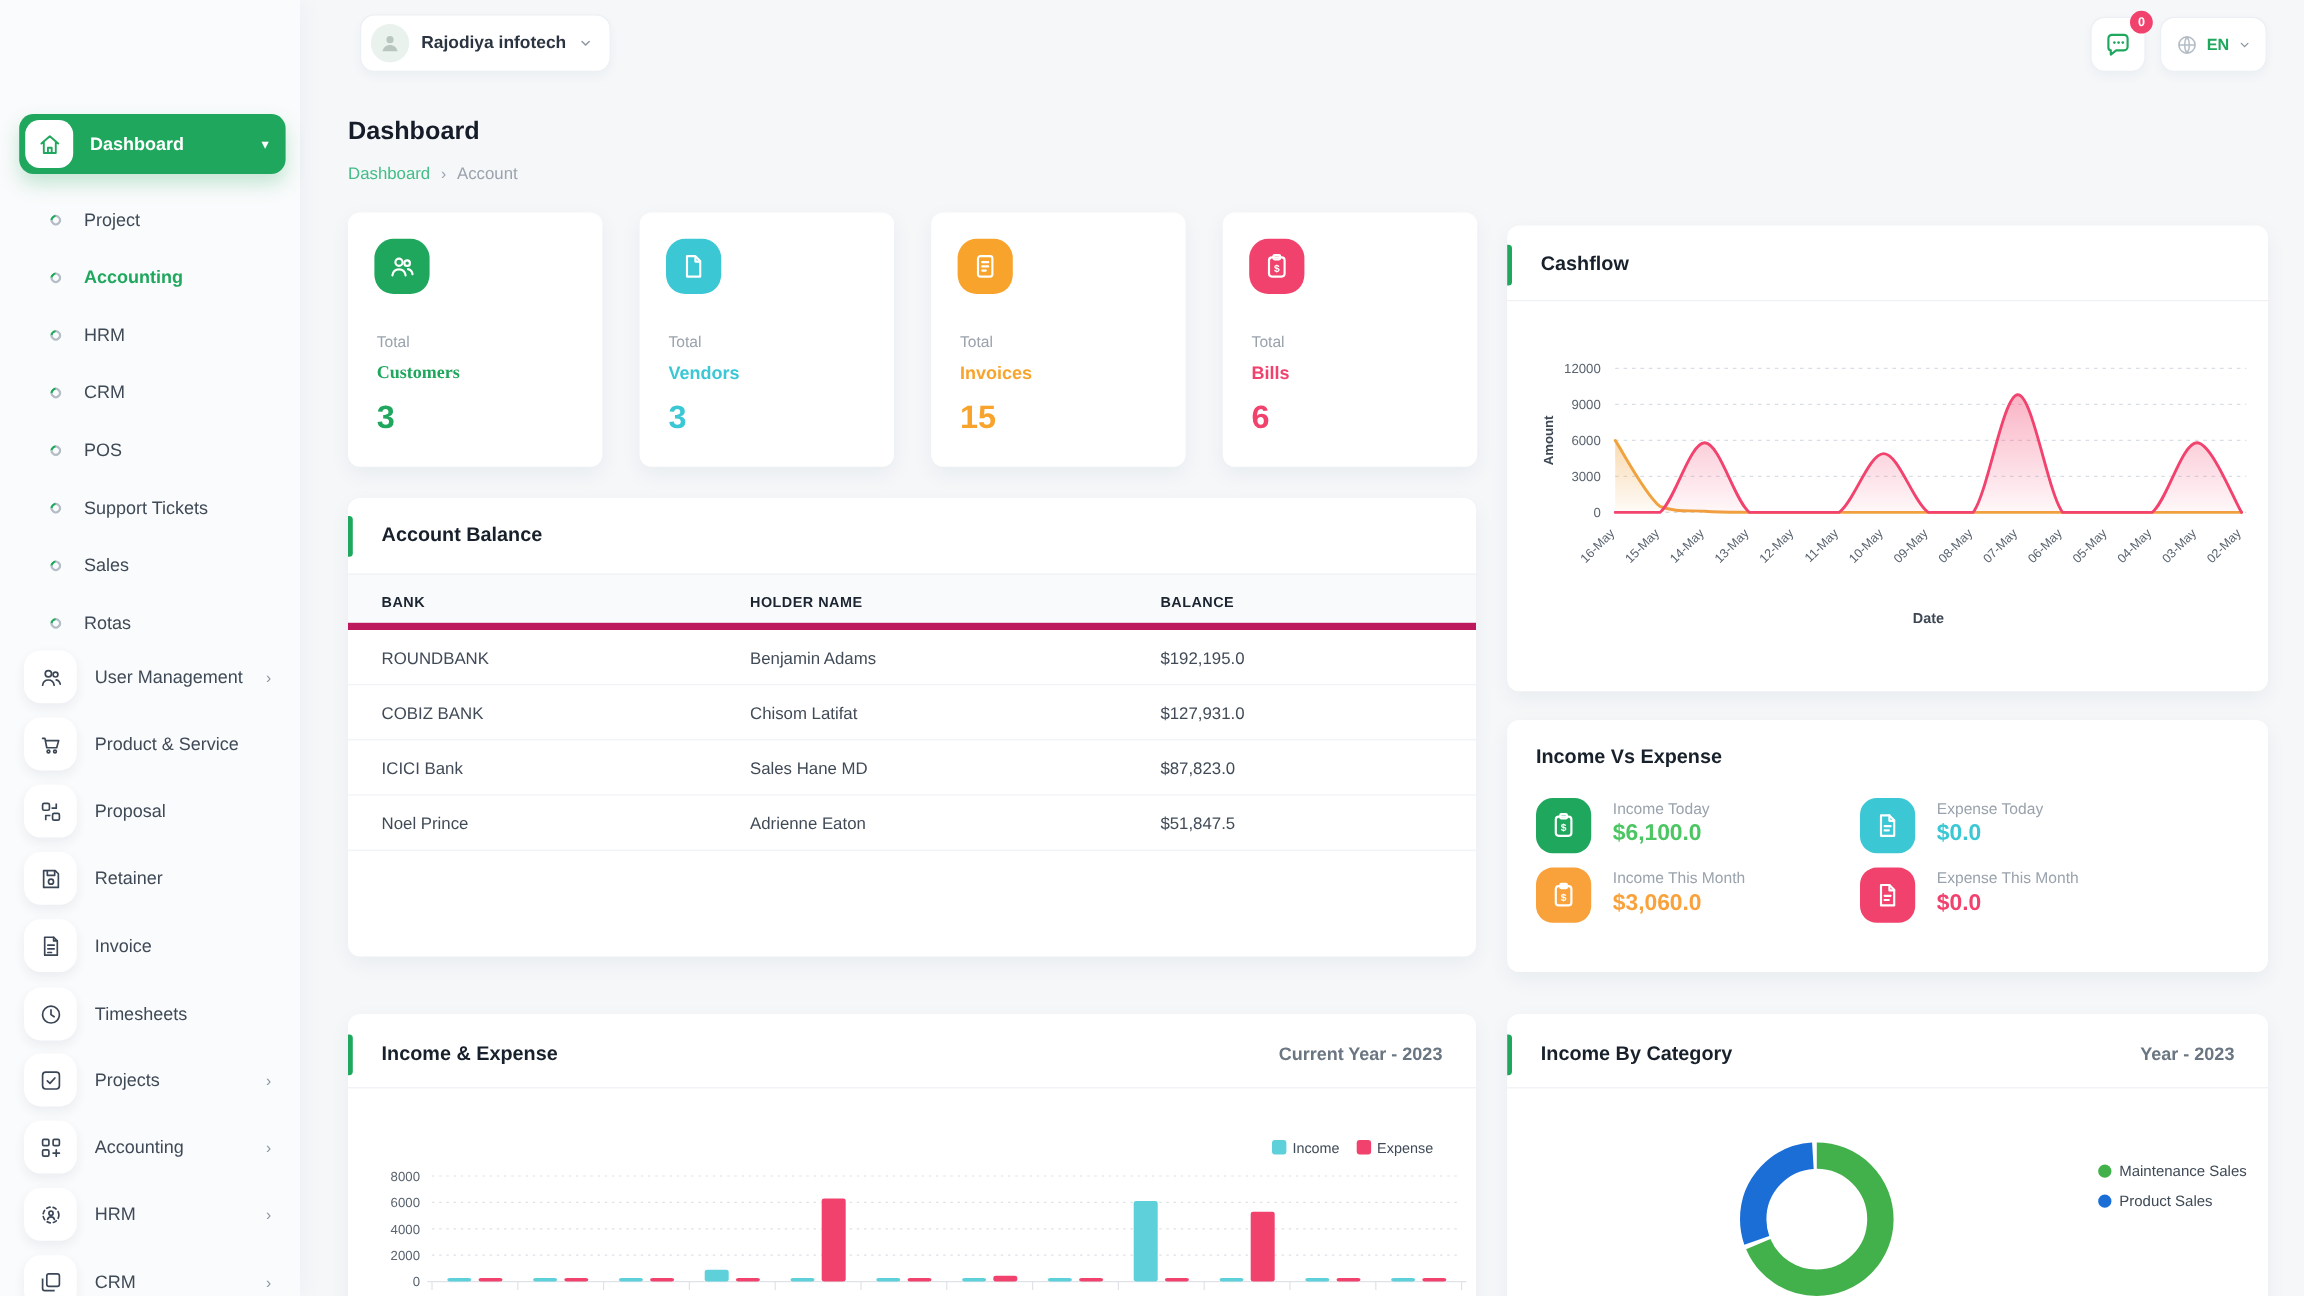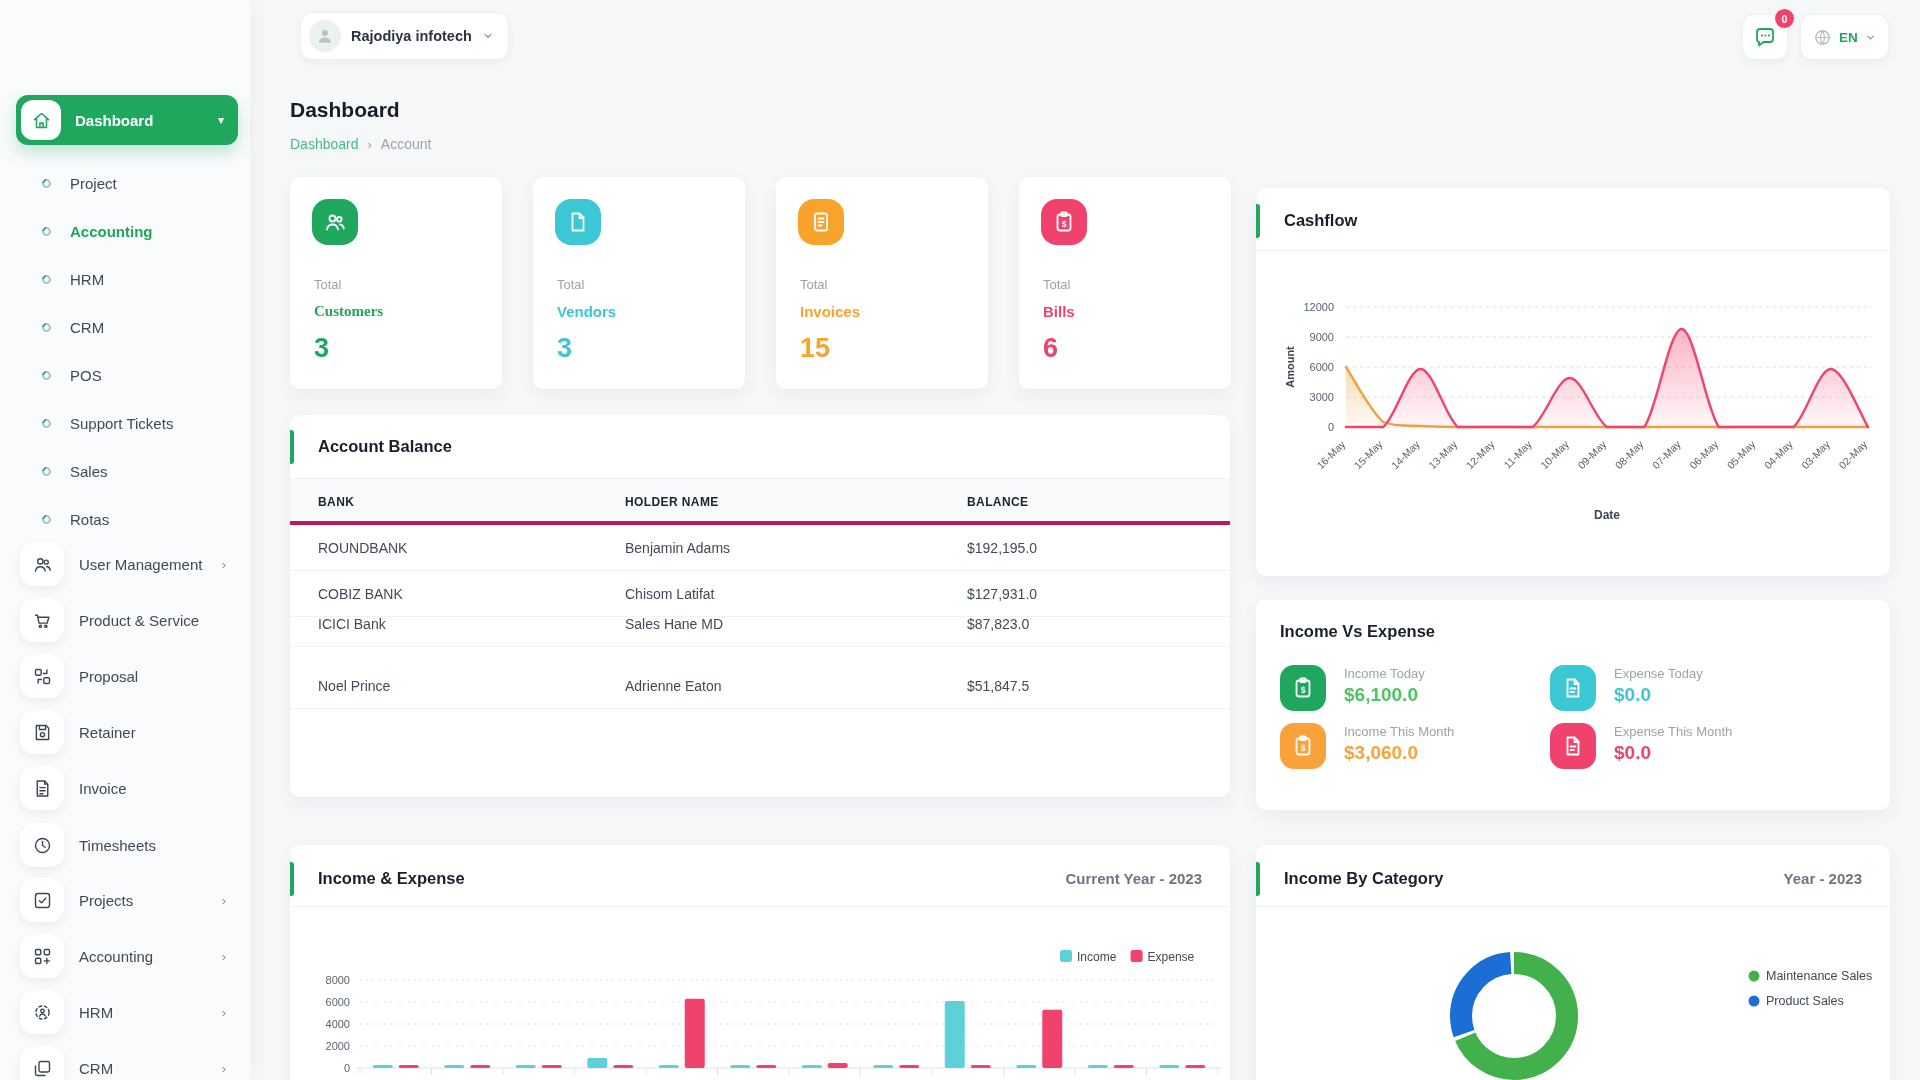--- a/index.html
+++ b/index.html
@@ -48,21 +48,21 @@
   .panel-sub { position:absolute; font-size:15px; font-weight:600; color:#6b7683; text-align:right; }
   .divider { position:absolute; left:0; width:100%; height:1px; background:#eef1f4; }
 
   .stat-card { width:212px; height:212px; top:177px; }
   .stat-ico { position:absolute; left:22px; top:22px; width:46px; height:46px; border-radius:16px; display:flex; align-items:center; justify-content:center; }
   .stat-prefix { position:absolute; left:24px; top:100px; font-size:13px; color:#9aa3ad; }
   .stat-label { position:absolute; left:24px; top:126px; font-size:15px; font-weight:700; }
   .stat-value { position:absolute; left:24px; top:156px; font-size:27px; font-weight:700; }
 
   
-  .tbl-header { position:absolute; left:0; top:63px; width:100%; height:47px; background:#f8fafb; border-top:1px solid #eef1f4; border-bottom:4px solid #be185d; }
+  .tbl-header { position:absolute; left:0; top:63px; width:100%; height:47px; background:#f8fafb; border-top:1px solid #eef1f4; border-bottom:6px solid #be185d; }
   .th { position:absolute; top:16px; font-size:12px; font-weight:700; letter-spacing:.4px; color:#1b2430; }
   .trow { position:absolute; left:0; width:100%; height:46px; border-bottom:1px solid #f0f2f5; }
   .td { position:absolute; top:15px; font-size:14px; color:#414b57; }
   .c1 { left:28px; } .c2 { left:335px; } .c3 { left:677px; }
 
   
   .tile-ico { position:absolute; width:46px; height:46px; border-radius:14px; display:flex; align-items:center; justify-content:center; }
   .tile-label { position:absolute; font-size:13px; color:#9aa3ad; }
   .tile-value { position:absolute; font-size:19px; font-weight:700; }
 
@@ -330,21 +330,21 @@
     <div class="trow" style="top:110px;">
       <span class="td c1">ROUNDBANK</span>
       <span class="td c2">Benjamin Adams</span>
       <span class="td c3">$192,195.0</span>
     </div>
     <div class="trow" style="top:156px;">
       <span class="td c1">COBIZ BANK</span>
       <span class="td c2">Chisom Latifat</span>
       <span class="td c3">$127,931.0</span>
     </div>
-    <div class="trow" style="top:186px;padding-left:48px;">
+    <div class="trow" style="top:202px;padding-left:48px;">
       <span class="td c1">ICICI Bank</span>
       <span class="td c2">Sales Hane MD</span>
       <span class="td c3">$87,823.0</span>
     </div>
     <div class="trow" style="top:248px;">
       <span class="td c1">Noel Prince</span>
       <span class="td c2">Adrienne Eaton</span>
       <span class="td c3">$51,847.5</span>
     </div>
   </div>

